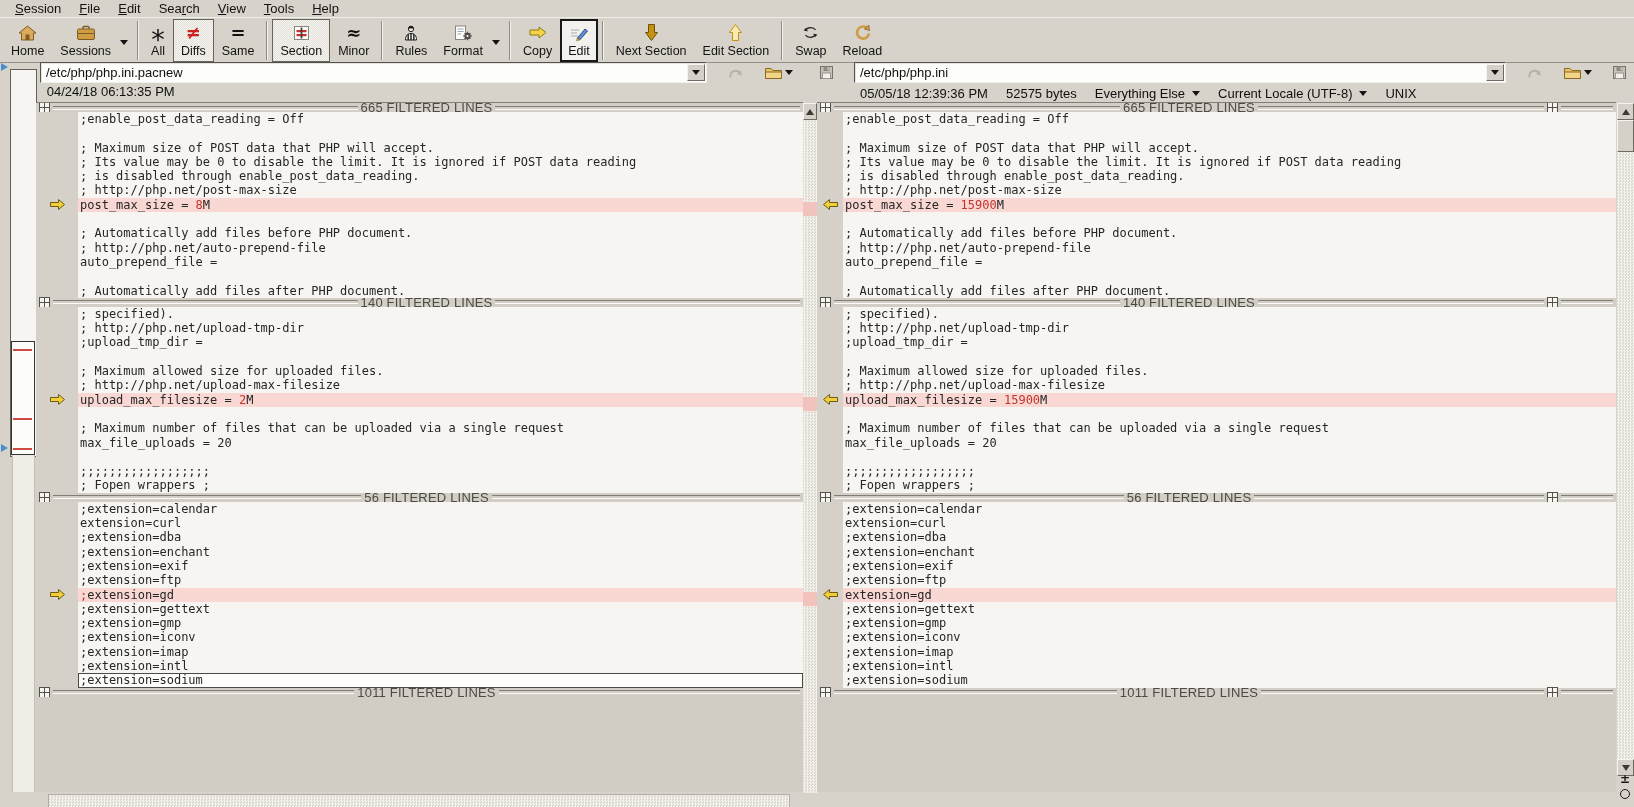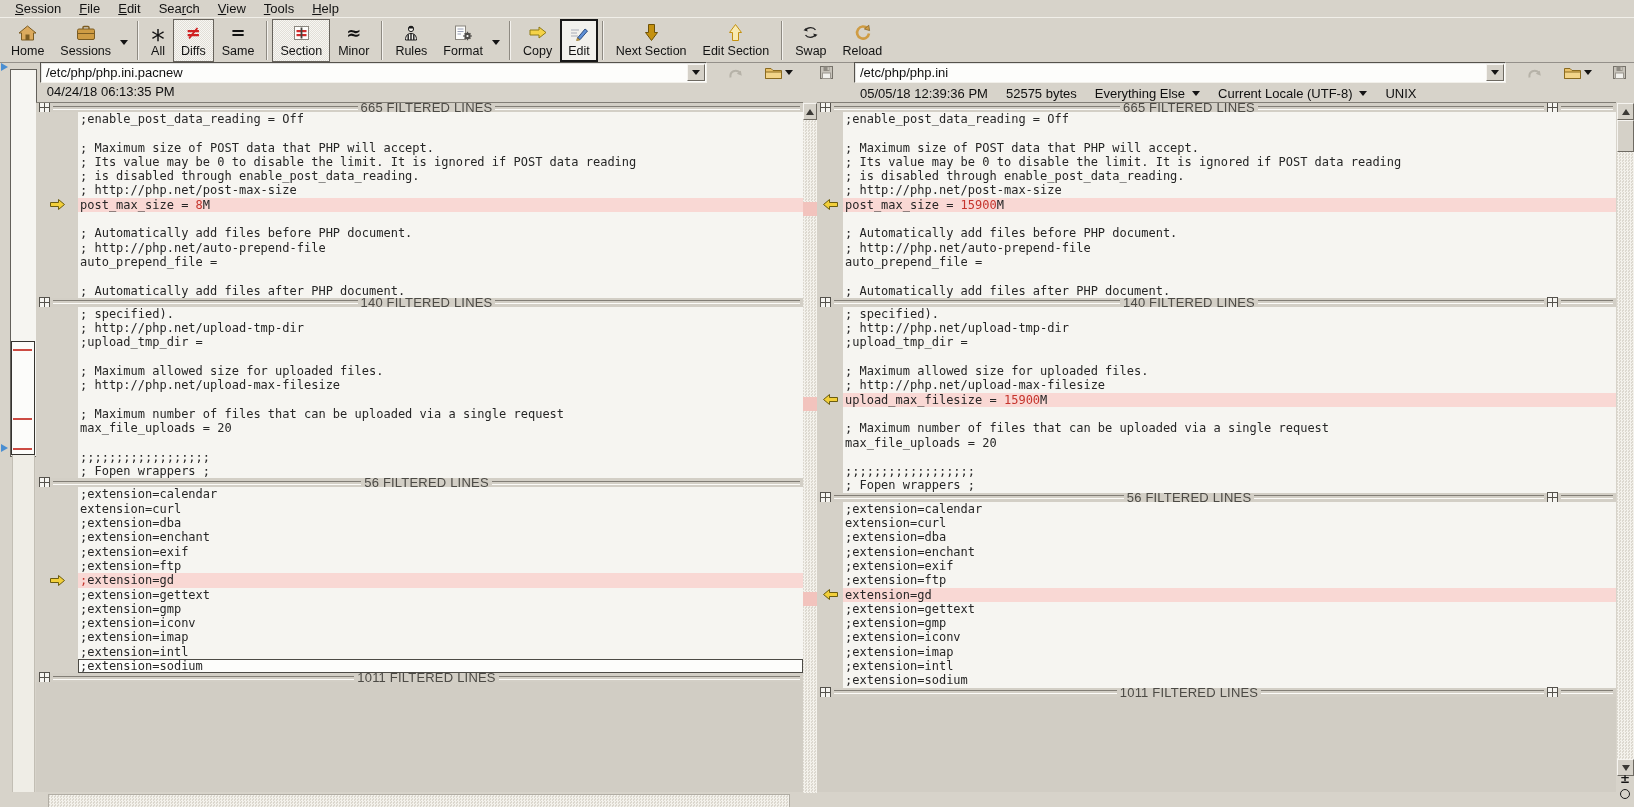--- a/index.html
+++ b/index.html
@@ -470,20 +470,30 @@
         <div class="tcell"></div>
       </div>
       <div class="drow">
         <div class="gcell"></div>
         <div class="tcell">; Maximum allowed size for uploaded files.</div>
       </div>
       <div class="drow">
         <div class="gcell"></div>
         <div class="tcell">; http://php.net/upload-max-filesize</div>
       </div>
+      <div class="drow diff">
+        <div class="gcell">
+          <span class="garrow">
+            <svg width="17" height="13" viewBox="0 0 17 13">
+              <path d="M1.5 4.5 H9.5 V1.5 L15.5 6.5 L9.5 11.5 V8.5 H1.5 Z" fill="#f2cf3a" stroke="#6b5c10"></path>
+            </svg>
+          </span>
+        </div>
+        <div class="tcell"><span>upload_max_filesize = </span><span class="red">2</span><span>M</span></div>
+      </div>
       <div class="drow">
         <div class="gcell"></div>
         <div class="tcell"></div>
       </div>
       <div class="drow">
         <div class="gcell"></div>
         <div class="tcell">; Maximum number of files that can be uploaded via a single request</div>
       </div>
       <div class="drow">
         <div class="gcell"></div>

